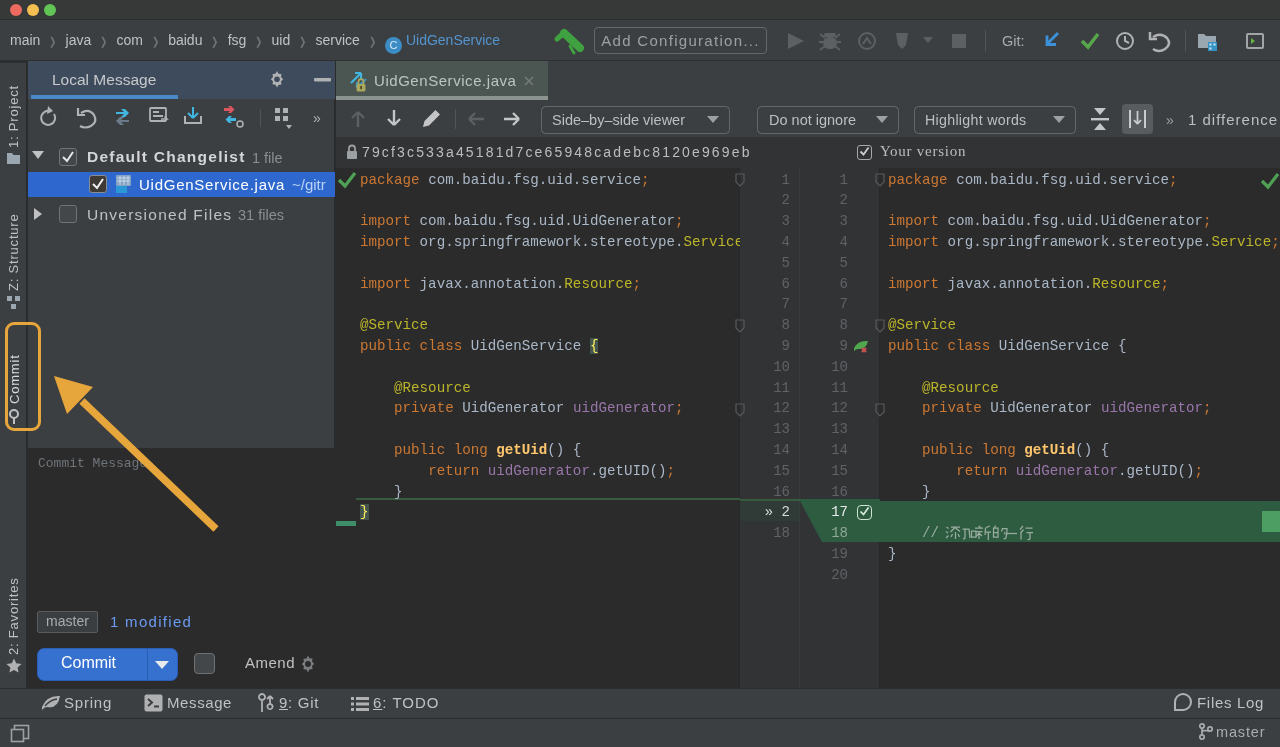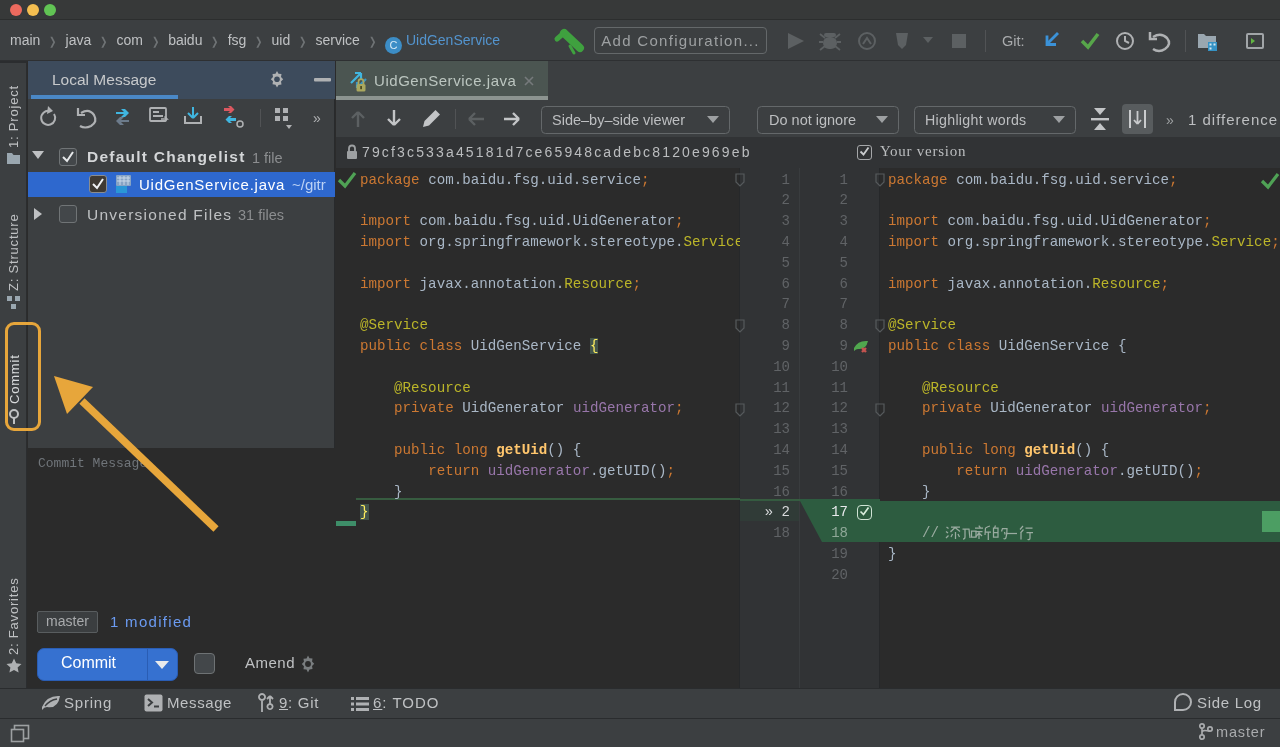--- a/index.html
+++ b/index.html
@@ -488,21 +488,21 @@
     <rect x="0" y="6.5" width="3" height="3"></rect>
       <rect x="5" y="6.5" width="13" height="3"></rect>
     <rect x="0" y="12" width="3" height="3"></rect>
       <rect x="5" y="12" width="13" height="3"></rect>
   </g>
 </svg>
 <div class="abs" style="left:373px;top:694px;font-size:15px;letter-spacing:1px;color:#BFC1C3;"><u>6</u>: TODO</div>
 <svg class="abs" style="left:1172px;top:692px;" width="22" height="22" viewBox="0 0 22 22">
   <path d="M 11 2 a 8 8 0 0 1 0 16 h -8 v -8 a 8 8 0 0 1 8 -8 z" fill="none" stroke="#AFB1B3" stroke-width="2"></path>
 </svg>
-<div class="abs" style="left:1197px;top:694px;font-size:15px;letter-spacing:0.7px;color:#BFC1C3;">Side Log</div>
+<div class="abs" style="left:1197px;top:694px;font-size:15px;letter-spacing:0.7px;color:#BFC1C3;">Files Log</div>
 
 <div class="abs" style="left:0;top:718px;width:1280px;height:29px;background:#3C3F41;border-top:1px solid #2a2c2e;"></div>
 <svg class="abs" style="left:10px;top:724px;" width="20" height="19" viewBox="0 0 20 19">
   <rect x="4.5" y="1.5" width="14" height="13" fill="none" stroke="#9DA0A2" stroke-width="1.6"></rect>
   <rect x="1.5" y="5.5" width="12" height="12" fill="#3C3F41" stroke="#9DA0A2" stroke-width="1.6"></rect>
 </svg>
 <svg class="abs" style="left:1198px;top:722px;" width="16" height="20" viewBox="0 0 16 20">
   <g stroke="#A9ABAD" stroke-width="1.7" fill="none">
     <circle cx="4" cy="4" r="2.2"></circle>
       <circle cx="4" cy="15" r="2.2"></circle>

